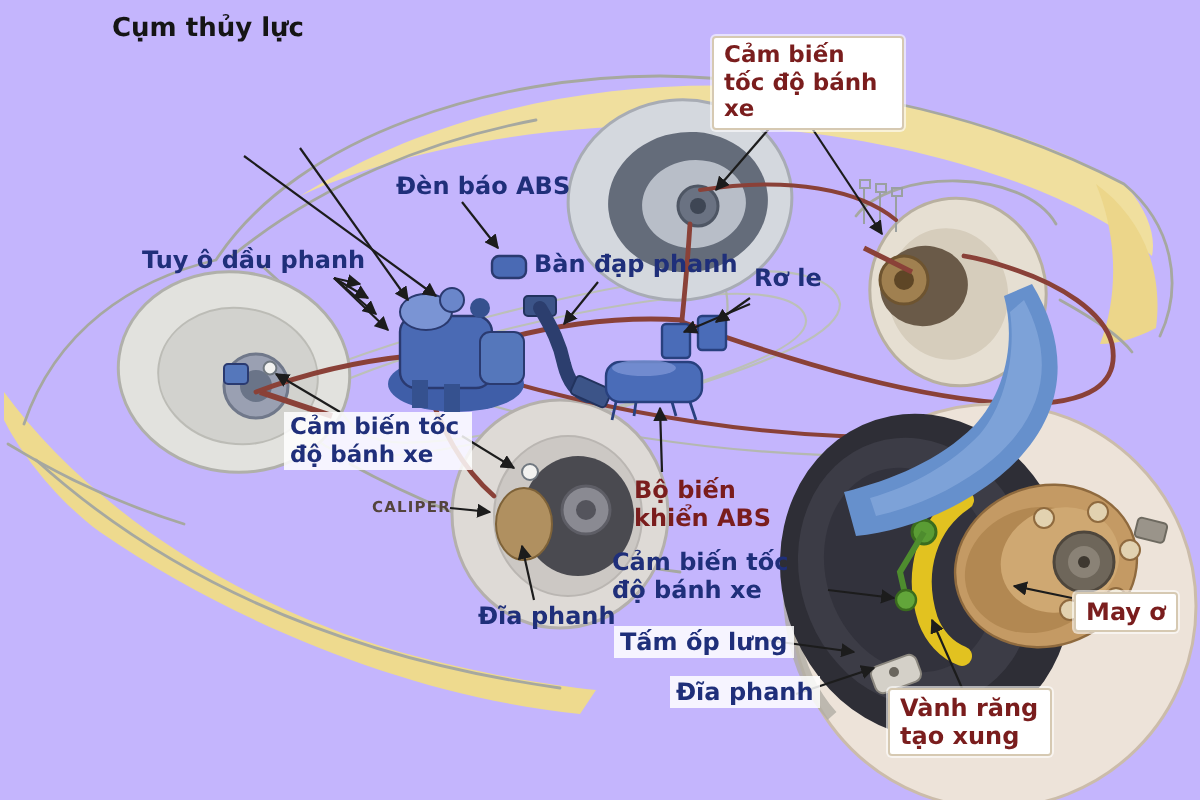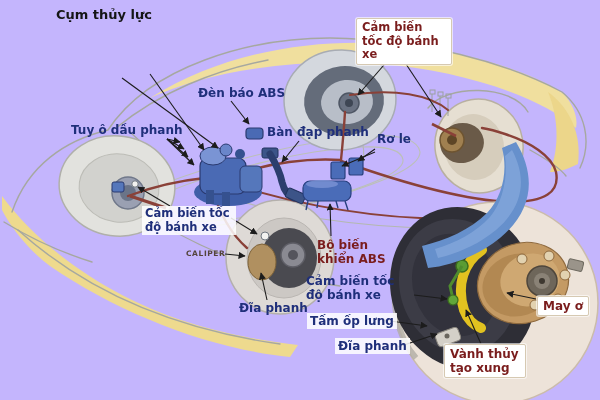--- a/index.html
+++ b/index.html
@@ -238,15 +238,15 @@
   <div class="lbl maroon wrap" style="left:317px;top:238px;width:72px;">Bộ biến khiển ABS</div>
 
   <div class="lbl wrap" style="left:306px;top:274px;width:106px;">Cảm biến tốc độ bánh xe</div>
 
   <div class="lbl whitebg" style="left:307px;top:313px;">Tấm ốp lưng</div>
 
   <div class="lbl whitebg" style="left:335px;top:338px;">Đĩa phanh</div>
 
   <div class="lbl maroon boxed" style="left:537px;top:280px;margin-top:16px;">May ơ</div>
 
-  <div class="lbl maroon boxed wrap" style="left:444px;top:344px;width:70px;">Vành thủy tạo xung</div>
+  <div class="lbl maroon boxed wrap" style="left:444px;top:344px;width:70px;">Vành răng tạo xung</div>
 
 </div>
 
 </body></html>

